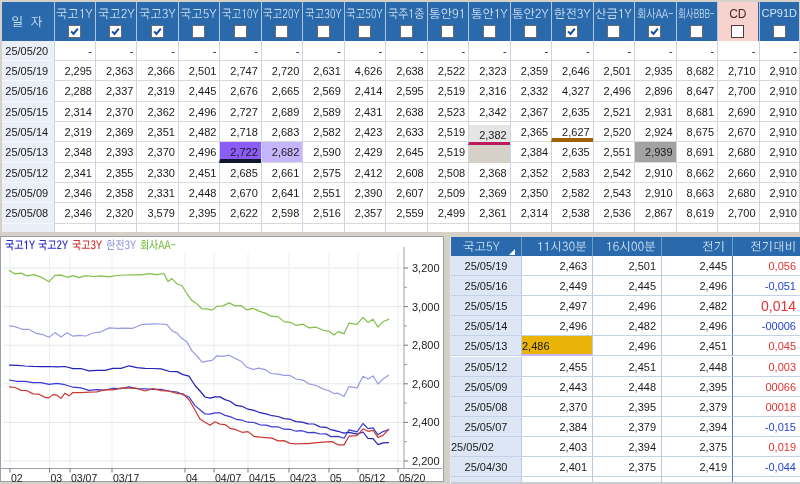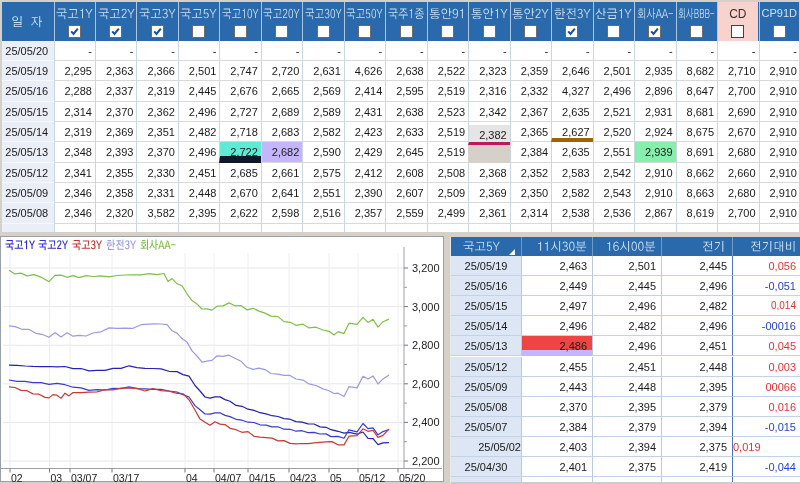--- a/index.html
+++ b/index.html
@@ -234,31 +234,31 @@
     <div class="num" style="left:592.64px;top:119.90px;width:41.47px;height:20.35px;background:#fff;border-left:1px solid #C9D6E8;border-bottom:1px solid #D9D9D9;padding-right:3px">2,520</div>
     <div class="num" style="left:634.11px;top:119.90px;width:41.47px;height:20.35px;background:#fff;border-left:1px solid #C9D6E8;border-bottom:1px solid #D9D9D9;padding-right:3px">2,924</div>
     <div class="num" style="left:675.58px;top:119.90px;width:41.47px;height:20.35px;background:#fff;border-left:1px solid #C9D6E8;border-bottom:1px solid #D9D9D9;padding-right:3px">8,675</div>
     <div class="num" style="left:717.06px;top:119.90px;width:41.47px;height:20.35px;background:#fff;border-left:1px solid #C9D6E8;border-bottom:1px solid #D9D9D9;padding-right:3px">2,670</div>
     <div class="num" style="left:758.53px;top:119.90px;width:41.47px;height:20.35px;background:#fff;border-left:1px solid #C9D6E8;border-bottom:1px solid #D9D9D9;padding-right:3px">2,910</div>
     <div style="left:0;top:140.25px;width:53.5px;height:20.35px;background:#EAEFF7;border-bottom:1px solid #f6f8fb" class="dt">25/05/13</div>
     <div class="num" style="left:53.50px;top:140.25px;width:41.47px;height:20.35px;background:#fff;border-left:1px solid #C9D6E8;border-bottom:1px solid #D9D9D9;padding-right:3px">2,348</div>
     <div class="num" style="left:94.97px;top:140.25px;width:41.47px;height:20.35px;background:#fff;border-left:1px solid #C9D6E8;border-bottom:1px solid #D9D9D9;padding-right:3px">2,393</div>
     <div class="num" style="left:136.44px;top:140.25px;width:41.47px;height:20.35px;background:#fff;border-left:1px solid #C9D6E8;border-bottom:1px solid #D9D9D9;padding-right:3px">2,370</div>
     <div class="num" style="left:177.92px;top:140.25px;width:41.47px;height:20.35px;background:#fff;border-left:1px solid #C9D6E8;border-bottom:1px solid #D9D9D9;padding-right:3px">2,496</div>
-    <div class="num" style="left:219.39px;top:140.25px;width:41.47px;height:20.35px;background:#5eead4;border-left:1px solid #C9D6E8;border-bottom:7px solid #0f172a;padding-right:3px">2,722</div>
+    <div class="num" style="left:219.39px;top:140.25px;width:41.47px;height:20.35px;background:#8b5cf6;border-left:1px solid #C9D6E8;border-bottom:4px solid #0f172a;padding-right:3px">2,722</div>
     <div class="num" style="left:260.86px;top:140.25px;width:41.47px;height:20.35px;background:#c4b5fd;border-left:1px solid #C9D6E8;border-bottom:1px solid #D9D9D9;padding-right:3px">2,682</div>
     <div class="num" style="left:302.33px;top:140.25px;width:41.47px;height:20.35px;background:#fff;border-left:1px solid #C9D6E8;border-bottom:1px solid #D9D9D9;padding-right:3px">2,590</div>
     <div class="num" style="left:343.81px;top:140.25px;width:41.47px;height:20.35px;background:#fff;border-left:1px solid #C9D6E8;border-bottom:1px solid #D9D9D9;padding-right:3px">2,429</div>
     <div class="num" style="left:385.28px;top:140.25px;width:41.47px;height:20.35px;background:#fff;border-left:1px solid #C9D6E8;border-bottom:1px solid #D9D9D9;padding-right:3px">2,645</div>
     <div class="num" style="left:426.75px;top:140.25px;width:41.47px;height:20.35px;background:#fff;border-left:1px solid #C9D6E8;border-bottom:1px solid #D9D9D9;padding-right:3px">2,519</div>
     <div class="num" style="left:468.22px;top:123px;width:41.47px;height:20.35px;background:#e5e5e5;border-left:1px solid #C9D6E8;border-bottom:3px solid #be185d;padding-right:3px">2,382</div>
     <div class="num" style="left:509.69px;top:140.25px;width:41.47px;height:20.35px;background:#fff;border-left:1px solid #C9D6E8;border-bottom:1px solid #D9D9D9;padding-right:3px">2,384</div>
     <div class="num" style="left:551.17px;top:140.25px;width:41.47px;height:20.35px;background:#fff;border-left:1px solid #C9D6E8;border-bottom:1px solid #D9D9D9;padding-right:3px">2,635</div>
     <div class="num" style="left:592.64px;top:140.25px;width:41.47px;height:20.35px;background:#fff;border-left:1px solid #C9D6E8;border-bottom:1px solid #D9D9D9;padding-right:3px">2,551</div>
-    <div class="num" style="left:634.11px;top:140.25px;width:41.47px;height:20.35px;background:#86efac;border-left:1px solid #C9D6E8;border-bottom:1px solid #D9D9D9;padding-right:3px">2,939</div>
+    <div class="num" style="left:634.11px;top:140.25px;width:41.47px;height:20.35px;background:#a3a3a3;border-left:1px solid #C9D6E8;border-bottom:1px solid #D9D9D9;padding-right:3px">2,939</div>
     <div class="num" style="left:675.58px;top:140.25px;width:41.47px;height:20.35px;background:#fff;border-left:1px solid #C9D6E8;border-bottom:1px solid #D9D9D9;padding-right:3px">8,691</div>
     <div class="num" style="left:717.06px;top:140.25px;width:41.47px;height:20.35px;background:#fff;border-left:1px solid #C9D6E8;border-bottom:1px solid #D9D9D9;padding-right:3px">2,680</div>
     <div class="num" style="left:758.53px;top:140.25px;width:41.47px;height:20.35px;background:#fff;border-left:1px solid #C9D6E8;border-bottom:1px solid #D9D9D9;padding-right:3px">2,910</div>
     <div style="left:0;top:160.60px;width:53.5px;height:20.35px;background:#EAEFF7;border-bottom:1px solid #f6f8fb" class="dt">25/05/12</div>
     <div class="num" style="left:53.50px;top:160.60px;width:41.47px;height:20.35px;background:#fff;border-left:1px solid #C9D6E8;border-bottom:1px solid #D9D9D9;padding-right:3px">2,341</div>
     <div class="num" style="left:94.97px;top:160.60px;width:41.47px;height:20.35px;background:#fff;border-left:1px solid #C9D6E8;border-bottom:1px solid #D9D9D9;padding-right:3px">2,355</div>
     <div class="num" style="left:136.44px;top:160.60px;width:41.47px;height:20.35px;background:#fff;border-left:1px solid #C9D6E8;border-bottom:1px solid #D9D9D9;padding-right:3px">2,330</div>
     <div class="num" style="left:177.92px;top:160.60px;width:41.47px;height:20.35px;background:#fff;border-left:1px solid #C9D6E8;border-bottom:1px solid #D9D9D9;padding-right:3px">2,451</div>
     <div class="num" style="left:219.39px;top:160.60px;width:41.47px;height:20.35px;background:#fff;border-left:1px solid #C9D6E8;border-bottom:1px solid #D9D9D9;padding-right:3px">2,685</div>
     <div class="num" style="left:260.86px;top:160.60px;width:41.47px;height:20.35px;background:#fff;border-left:1px solid #C9D6E8;border-bottom:1px solid #D9D9D9;padding-right:3px">2,661</div>
@@ -289,21 +289,21 @@
     <div class="num" style="left:509.69px;top:180.95px;width:41.47px;height:20.35px;background:#fff;border-left:1px solid #C9D6E8;border-bottom:1px solid #D9D9D9;padding-right:3px">2,350</div>
     <div class="num" style="left:551.17px;top:180.95px;width:41.47px;height:20.35px;background:#fff;border-left:1px solid #C9D6E8;border-bottom:1px solid #D9D9D9;padding-right:3px">2,582</div>
     <div class="num" style="left:592.64px;top:180.95px;width:41.47px;height:20.35px;background:#fff;border-left:1px solid #C9D6E8;border-bottom:1px solid #D9D9D9;padding-right:3px">2,543</div>
     <div class="num" style="left:634.11px;top:180.95px;width:41.47px;height:20.35px;background:#fff;border-left:1px solid #C9D6E8;border-bottom:1px solid #D9D9D9;padding-right:3px">2,910</div>
     <div class="num" style="left:675.58px;top:180.95px;width:41.47px;height:20.35px;background:#fff;border-left:1px solid #C9D6E8;border-bottom:1px solid #D9D9D9;padding-right:3px">8,663</div>
     <div class="num" style="left:717.06px;top:180.95px;width:41.47px;height:20.35px;background:#fff;border-left:1px solid #C9D6E8;border-bottom:1px solid #D9D9D9;padding-right:3px">2,680</div>
     <div class="num" style="left:758.53px;top:180.95px;width:41.47px;height:20.35px;background:#fff;border-left:1px solid #C9D6E8;border-bottom:1px solid #D9D9D9;padding-right:3px">2,910</div>
     <div style="left:0;top:201.30px;width:53.5px;height:20.35px;background:#EAEFF7;border-bottom:1px solid #f6f8fb" class="dt">25/05/08</div>
     <div class="num" style="left:53.50px;top:201.30px;width:41.47px;height:20.35px;background:#fff;border-left:1px solid #C9D6E8;border-bottom:1px solid #D9D9D9;padding-right:3px">2,346</div>
     <div class="num" style="left:94.97px;top:201.30px;width:41.47px;height:20.35px;background:#fff;border-left:1px solid #C9D6E8;border-bottom:1px solid #D9D9D9;padding-right:3px">2,320</div>
-    <div class="num" style="left:136.44px;top:201.30px;width:41.47px;height:20.35px;background:#fff;border-left:1px solid #C9D6E8;border-bottom:1px solid #D9D9D9;padding-right:3px">3,582</div>
+    <div class="num" style="left:136.44px;top:201.30px;width:41.47px;height:20.35px;background:#fff;border-left:1px solid #C9D6E8;border-bottom:1px solid #D9D9D9;padding-right:3px">3,579</div>
     <div class="num" style="left:177.92px;top:201.30px;width:41.47px;height:20.35px;background:#fff;border-left:1px solid #C9D6E8;border-bottom:1px solid #D9D9D9;padding-right:3px">2,395</div>
     <div class="num" style="left:219.39px;top:201.30px;width:41.47px;height:20.35px;background:#fff;border-left:1px solid #C9D6E8;border-bottom:1px solid #D9D9D9;padding-right:3px">2,622</div>
     <div class="num" style="left:260.86px;top:201.30px;width:41.47px;height:20.35px;background:#fff;border-left:1px solid #C9D6E8;border-bottom:1px solid #D9D9D9;padding-right:3px">2,598</div>
     <div class="num" style="left:302.33px;top:201.30px;width:41.47px;height:20.35px;background:#fff;border-left:1px solid #C9D6E8;border-bottom:1px solid #D9D9D9;padding-right:3px">2,516</div>
     <div class="num" style="left:343.81px;top:201.30px;width:41.47px;height:20.35px;background:#fff;border-left:1px solid #C9D6E8;border-bottom:1px solid #D9D9D9;padding-right:3px">2,357</div>
     <div class="num" style="left:385.28px;top:201.30px;width:41.47px;height:20.35px;background:#fff;border-left:1px solid #C9D6E8;border-bottom:1px solid #D9D9D9;padding-right:3px">2,559</div>
     <div class="num" style="left:426.75px;top:201.30px;width:41.47px;height:20.35px;background:#fff;border-left:1px solid #C9D6E8;border-bottom:1px solid #D9D9D9;padding-right:3px">2,499</div>
     <div class="num" style="left:468.22px;top:201.30px;width:41.47px;height:20.35px;background:#fff;border-left:1px solid #C9D6E8;border-bottom:1px solid #D9D9D9;padding-right:3px">2,361</div>
     <div class="num" style="left:509.69px;top:201.30px;width:41.47px;height:20.35px;background:#fff;border-left:1px solid #C9D6E8;border-bottom:1px solid #D9D9D9;padding-right:3px">2,314</div>
     <div class="num" style="left:551.17px;top:201.30px;width:41.47px;height:20.35px;background:#fff;border-left:1px solid #C9D6E8;border-bottom:1px solid #D9D9D9;padding-right:3px">2,538</div>
@@ -466,56 +466,56 @@
     <div style="left:281px;top:19.50px;width:69px;height:20.10px;background:#fff;border-bottom:1px solid #C4D2E6;font-size:11px;color:#E03232;text-align:right;line-height:20.10px;padding-right:5px;border-left:1px solid #5070C0">0,056</div>
     <div style="left:0;top:39.60px;width:70px;height:20.10px;background:#DCE6F4;border-bottom:1px solid #C4D2E6;font-size:11px;color:#1A1A1A;text-align:center;line-height:20.10px">25/05/16</div>
     <div style="left:70px;top:39.60px;width:71px;height:20.10px;background:#fff;border-bottom:1px solid #C4D2E6;font-size:11px;color:#1A1A1A;text-align:right;line-height:20.10px;padding-right:5px;border-left:1px solid #b9c9e0">2,449</div>
     <div style="left:141px;top:39.60px;width:69px;height:20.10px;background:#fff;border-bottom:1px solid #C4D2E6;font-size:11px;color:#1A1A1A;text-align:right;line-height:20.10px;padding-right:5px;border-left:1px solid #b9c9e0">2,445</div>
     <div style="left:210px;top:39.60px;width:71px;height:20.10px;background:#fff;border-bottom:1px solid #C4D2E6;font-size:11px;color:#1A1A1A;text-align:right;line-height:20.10px;padding-right:5px;border-left:1px solid #b9c9e0">2,496</div>
     <div style="left:281px;top:39.60px;width:69px;height:20.10px;background:#fff;border-bottom:1px solid #C4D2E6;font-size:11px;color:#2244CC;text-align:right;line-height:20.10px;padding-right:5px;border-left:1px solid #5070C0">-0,051</div>
     <div style="left:0;top:59.70px;width:70px;height:20.10px;background:#DCE6F4;border-bottom:1px solid #C4D2E6;font-size:11px;color:#1A1A1A;text-align:center;line-height:20.10px">25/05/15</div>
     <div style="left:70px;top:59.70px;width:71px;height:20.10px;background:#fff;border-bottom:1px solid #C4D2E6;font-size:11px;color:#1A1A1A;text-align:right;line-height:20.10px;padding-right:5px;border-left:1px solid #b9c9e0">2,497</div>
     <div style="left:141px;top:59.70px;width:69px;height:20.10px;background:#fff;border-bottom:1px solid #C4D2E6;font-size:11px;color:#1A1A1A;text-align:right;line-height:20.10px;padding-right:5px;border-left:1px solid #b9c9e0">2,496</div>
     <div style="left:210px;top:59.70px;width:71px;height:20.10px;background:#fff;border-bottom:1px solid #C4D2E6;font-size:11px;color:#1A1A1A;text-align:right;line-height:20.10px;padding-right:5px;border-left:1px solid #b9c9e0">2,482</div>
-    <div style="left:281px;top:59.70px;width:69px;height:20.10px;background:#fff;border-bottom:1px solid #C4D2E6;font-size:10px;color:#E03232;text-align:right;line-height:20.10px;padding-right:5px;border-left:1px solid #5070C0">0,014</div>
+    <div style="left:281px;top:59.70px;width:69px;height:20.10px;background:#fff;border-bottom:1px solid #C4D2E6;font-size:14px;color:#E03232;text-align:right;line-height:20.10px;padding-right:5px;border-left:1px solid #5070C0">0,014</div>
     <div style="left:0;top:79.80px;width:70px;height:20.10px;background:#DCE6F4;border-bottom:1px solid #C4D2E6;font-size:11px;color:#1A1A1A;text-align:center;line-height:20.10px">25/05/14</div>
     <div style="left:70px;top:79.80px;width:71px;height:20.10px;background:#fff;border-bottom:1px solid #C4D2E6;font-size:11px;color:#1A1A1A;text-align:right;line-height:20.10px;padding-right:5px;border-left:1px solid #b9c9e0">2,496</div>
     <div style="left:141px;top:79.80px;width:69px;height:20.10px;background:#fff;border-bottom:1px solid #C4D2E6;font-size:11px;color:#1A1A1A;text-align:right;line-height:20.10px;padding-right:5px;border-left:1px solid #b9c9e0">2,482</div>
     <div style="left:210px;top:79.80px;width:71px;height:20.10px;background:#fff;border-bottom:1px solid #C4D2E6;font-size:11px;color:#1A1A1A;text-align:right;line-height:20.10px;padding-right:5px;border-left:1px solid #b9c9e0">2,496</div>
-    <div style="left:281px;top:79.80px;width:69px;height:20.10px;background:#fff;border-bottom:1px solid #C4D2E6;font-size:11px;color:#2244CC;text-align:right;line-height:20.10px;padding-right:5px;border-left:1px solid #5070C0">-00016</div>
+    <div style="left:281px;top:79.80px;width:69px;height:20.10px;background:#fff;border-bottom:1px solid #C4D2E6;font-size:11px;color:#2244CC;text-align:right;line-height:20.10px;padding-right:5px;border-left:1px solid #5070C0">-00006</div>
     <div style="left:0;top:99.90px;width:70px;height:20.10px;background:#DCE6F4;border-bottom:1px solid #C4D2E6;font-size:11px;color:#1A1A1A;text-align:center;line-height:20.10px">25/05/13</div>
-    <div style="left:70px;top:99.90px;width:71px;height:20.10px;background:#ef4444;border-bottom:6px solid #c4b5fd;font-size:11px;color:#1A1A1A;text-align:right;line-height:20.10px;padding-right:5px;border-left:1px solid #b9c9e0">2,486</div>
+    <div style="left:70px;top:99.90px;width:71px;height:20.10px;background:#eab308;border-bottom:2px solid #c4b5fd;font-size:11px;color:#1A1A1A;line-height:20.10px;padding-right:5px;border-left:1px solid #b9c9e0">2,486</div>
     <div style="left:141px;top:99.90px;width:69px;height:20.10px;background:#fff;border-bottom:1px solid #C4D2E6;font-size:11px;color:#1A1A1A;text-align:right;line-height:20.10px;padding-right:5px;border-left:1px solid #b9c9e0">2,496</div>
     <div style="left:210px;top:99.90px;width:71px;height:20.10px;background:#fff;border-bottom:1px solid #C4D2E6;font-size:11px;color:#1A1A1A;text-align:right;line-height:20.10px;padding-right:5px;border-left:1px solid #b9c9e0">2,451</div>
     <div style="left:281px;top:99.90px;width:69px;height:20.10px;background:#fff;border-bottom:1px solid #C4D2E6;font-size:11px;color:#E03232;text-align:right;line-height:20.10px;padding-right:5px;border-left:1px solid #5070C0">0,045</div>
     <div style="left:0;top:120.00px;width:70px;height:20.10px;background:#DCE6F4;border-bottom:1px solid #C4D2E6;font-size:11px;color:#1A1A1A;text-align:center;line-height:20.10px">25/05/12</div>
     <div style="left:70px;top:120.00px;width:71px;height:20.10px;background:#fff;border-bottom:1px solid #C4D2E6;font-size:11px;color:#1A1A1A;text-align:right;line-height:20.10px;padding-right:5px;border-left:1px solid #b9c9e0">2,455</div>
     <div style="left:141px;top:120.00px;width:69px;height:20.10px;background:#fff;border-bottom:1px solid #C4D2E6;font-size:11px;color:#1A1A1A;text-align:right;line-height:20.10px;padding-right:5px;border-left:1px solid #b9c9e0">2,451</div>
     <div style="left:210px;top:120.00px;width:71px;height:20.10px;background:#fff;border-bottom:1px solid #C4D2E6;font-size:11px;color:#1A1A1A;text-align:right;line-height:20.10px;padding-right:5px;border-left:1px solid #b9c9e0">2,448</div>
     <div style="left:281px;top:120.00px;width:69px;height:20.10px;background:#fff;border-bottom:1px solid #C4D2E6;font-size:11px;color:#E03232;text-align:right;line-height:20.10px;padding-right:5px;border-left:1px solid #5070C0">0,003</div>
     <div style="left:0;top:140.10px;width:70px;height:20.10px;background:#DCE6F4;border-bottom:1px solid #C4D2E6;font-size:11px;color:#1A1A1A;text-align:center;line-height:20.10px">25/05/09</div>
     <div style="left:70px;top:140.10px;width:71px;height:20.10px;background:#fff;border-bottom:1px solid #C4D2E6;font-size:11px;color:#1A1A1A;text-align:right;line-height:20.10px;padding-right:5px;border-left:1px solid #b9c9e0">2,443</div>
     <div style="left:141px;top:140.10px;width:69px;height:20.10px;background:#fff;border-bottom:1px solid #C4D2E6;font-size:11px;color:#1A1A1A;text-align:right;line-height:20.10px;padding-right:5px;border-left:1px solid #b9c9e0">2,448</div>
     <div style="left:210px;top:140.10px;width:71px;height:20.10px;background:#fff;border-bottom:1px solid #C4D2E6;font-size:11px;color:#1A1A1A;text-align:right;line-height:20.10px;padding-right:5px;border-left:1px solid #b9c9e0">2,395</div>
     <div style="left:281px;top:140.10px;width:69px;height:20.10px;background:#fff;border-bottom:1px solid #C4D2E6;font-size:11px;color:#E03232;text-align:right;line-height:20.10px;padding-right:5px;border-left:1px solid #5070C0">00066</div>
     <div style="left:0;top:160.20px;width:70px;height:20.10px;background:#DCE6F4;border-bottom:1px solid #C4D2E6;font-size:11px;color:#1A1A1A;text-align:center;line-height:20.10px">25/05/08</div>
     <div style="left:70px;top:160.20px;width:71px;height:20.10px;background:#fff;border-bottom:1px solid #C4D2E6;font-size:11px;color:#1A1A1A;text-align:right;line-height:20.10px;padding-right:5px;border-left:1px solid #b9c9e0">2,370</div>
     <div style="left:141px;top:160.20px;width:69px;height:20.10px;background:#fff;border-bottom:1px solid #C4D2E6;font-size:11px;color:#1A1A1A;text-align:right;line-height:20.10px;padding-right:5px;border-left:1px solid #b9c9e0">2,395</div>
     <div style="left:210px;top:160.20px;width:71px;height:20.10px;background:#fff;border-bottom:1px solid #C4D2E6;font-size:11px;color:#1A1A1A;text-align:right;line-height:20.10px;padding-right:5px;border-left:1px solid #b9c9e0">2,379</div>
-    <div style="left:281px;top:160.20px;width:69px;height:20.10px;background:#fff;border-bottom:1px solid #C4D2E6;font-size:11px;color:#E03232;text-align:right;line-height:20.10px;padding-right:5px;border-left:1px solid #5070C0">0,016</div>
+    <div style="left:281px;top:160.20px;width:69px;height:20.10px;background:#fff;border-bottom:1px solid #C4D2E6;font-size:11px;color:#E03232;text-align:right;line-height:20.10px;padding-right:5px;border-left:1px solid #5070C0">00018</div>
     <div style="left:0;top:180.30px;width:70px;height:20.10px;background:#DCE6F4;border-bottom:1px solid #C4D2E6;font-size:11px;color:#1A1A1A;text-align:center;line-height:20.10px">25/05/07</div>
     <div style="left:70px;top:180.30px;width:71px;height:20.10px;background:#fff;border-bottom:1px solid #C4D2E6;font-size:11px;color:#1A1A1A;text-align:right;line-height:20.10px;padding-right:5px;border-left:1px solid #b9c9e0">2,384</div>
     <div style="left:141px;top:180.30px;width:69px;height:20.10px;background:#fff;border-bottom:1px solid #C4D2E6;font-size:11px;color:#1A1A1A;text-align:right;line-height:20.10px;padding-right:5px;border-left:1px solid #b9c9e0">2,379</div>
     <div style="left:210px;top:180.30px;width:71px;height:20.10px;background:#fff;border-bottom:1px solid #C4D2E6;font-size:11px;color:#1A1A1A;text-align:right;line-height:20.10px;padding-right:5px;border-left:1px solid #b9c9e0">2,394</div>
     <div style="left:281px;top:180.30px;width:69px;height:20.10px;background:#fff;border-bottom:1px solid #C4D2E6;font-size:11px;color:#2244CC;text-align:right;line-height:20.10px;padding-right:5px;border-left:1px solid #5070C0">-0,015</div>
-    <div style="left:0;top:200.40px;width:70px;height:20.10px;background:#DCE6F4;border-bottom:1px solid #C4D2E6;font-size:11px;color:#1A1A1A;text-align:right;line-height:20.10px">25/05/02</div>
+    <div style="left:0;top:200.40px;width:70px;height:20.10px;background:#DCE6F4;border-bottom:1px solid #C4D2E6;font-size:11px;color:#1A1A1A;text-align:left;line-height:20.10px">25/05/02</div>
     <div style="left:70px;top:200.40px;width:71px;height:20.10px;background:#fff;border-bottom:1px solid #C4D2E6;font-size:11px;color:#1A1A1A;text-align:right;line-height:20.10px;padding-right:5px;border-left:1px solid #b9c9e0">2,403</div>
     <div style="left:141px;top:200.40px;width:69px;height:20.10px;background:#fff;border-bottom:1px solid #C4D2E6;font-size:11px;color:#1A1A1A;text-align:right;line-height:20.10px;padding-right:5px;border-left:1px solid #b9c9e0">2,394</div>
     <div style="left:210px;top:200.40px;width:71px;height:20.10px;background:#fff;border-bottom:1px solid #C4D2E6;font-size:11px;color:#1A1A1A;text-align:right;line-height:20.10px;padding-right:5px;border-left:1px solid #b9c9e0">2,375</div>
-    <div style="left:281px;top:200.40px;width:69px;height:20.10px;background:#fff;border-bottom:1px solid #C4D2E6;font-size:11px;color:#E03232;line-height:20.10px;padding-right:5px;border-left:1px solid #5070C0">0,019</div>
+    <div style="left:281px;top:200.40px;width:69px;height:20.10px;background:#fff;border-bottom:1px solid #C4D2E6;font-size:11px;color:#E03232;text-align:right;line-height:20.10px;padding-right:5px;border-left:1px solid #5070C0">0,019</div>
     <div style="left:0;top:220.50px;width:70px;height:20.10px;background:#DCE6F4;border-bottom:1px solid #C4D2E6;font-size:11px;color:#1A1A1A;text-align:center;line-height:20.10px">25/04/30</div>
     <div style="left:70px;top:220.50px;width:71px;height:20.10px;background:#fff;border-bottom:1px solid #C4D2E6;font-size:11px;color:#1A1A1A;text-align:right;line-height:20.10px;padding-right:5px;border-left:1px solid #b9c9e0">2,401</div>
     <div style="left:141px;top:220.50px;width:69px;height:20.10px;background:#fff;border-bottom:1px solid #C4D2E6;font-size:11px;color:#1A1A1A;text-align:right;line-height:20.10px;padding-right:5px;border-left:1px solid #b9c9e0">2,375</div>
     <div style="left:210px;top:220.50px;width:71px;height:20.10px;background:#fff;border-bottom:1px solid #C4D2E6;font-size:11px;color:#1A1A1A;text-align:right;line-height:20.10px;padding-right:5px;border-left:1px solid #b9c9e0">2,419</div>
     <div style="left:281px;top:220.50px;width:69px;height:20.10px;background:#fff;border-bottom:1px solid #C4D2E6;font-size:11px;color:#2244CC;text-align:right;line-height:20.10px;padding-right:5px;border-left:1px solid #5070C0">-0,044</div>
     <div style="left:0;top:240.60px;width:70px;height:8px;background:#DCE6F4"></div>
     <div style="left:70px;top:240.60px;width:71px;height:8px;background:#fff;border-left:1px solid #b9c9e0"></div>
     <div style="left:141px;top:240.60px;width:69px;height:8px;background:#fff;border-left:1px solid #b9c9e0"></div>
     <div style="left:210px;top:240.60px;width:71px;height:8px;background:#fff;border-left:1px solid #b9c9e0"></div>
     <div style="left:281px;top:240.60px;width:69px;height:8px;background:#fff;border-left:1px solid #5070C0"></div>

